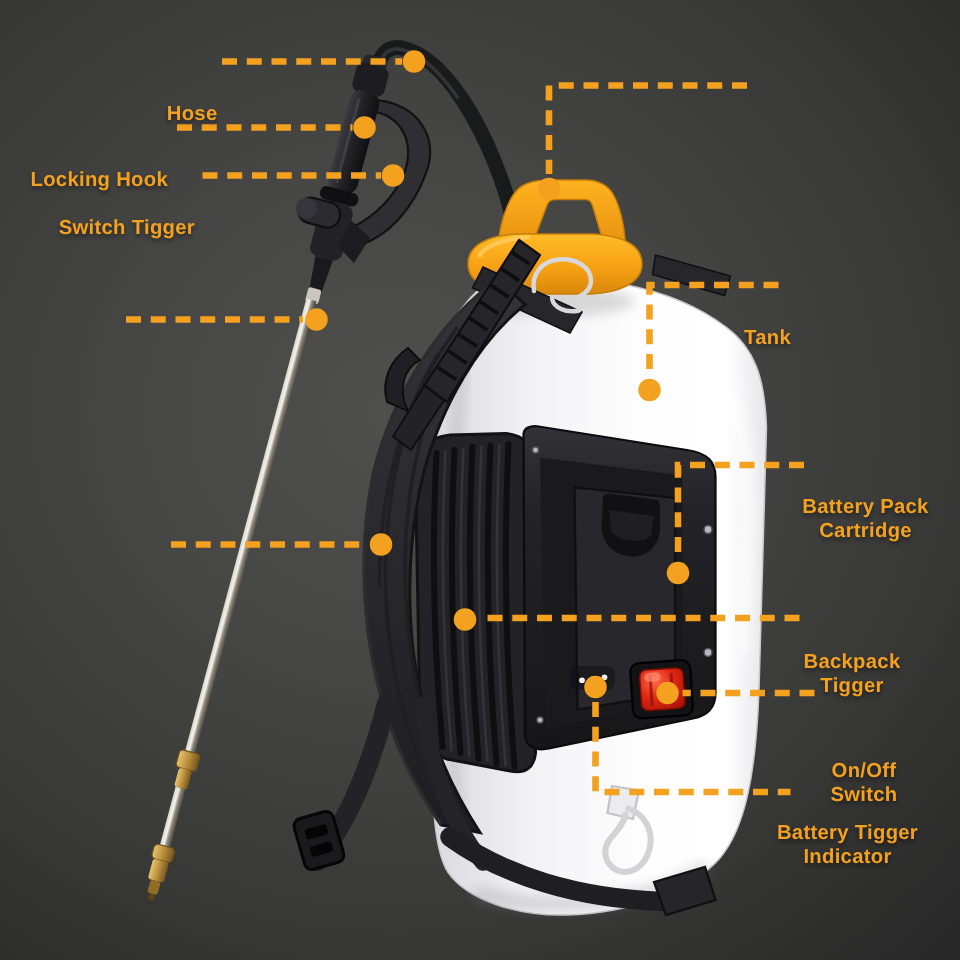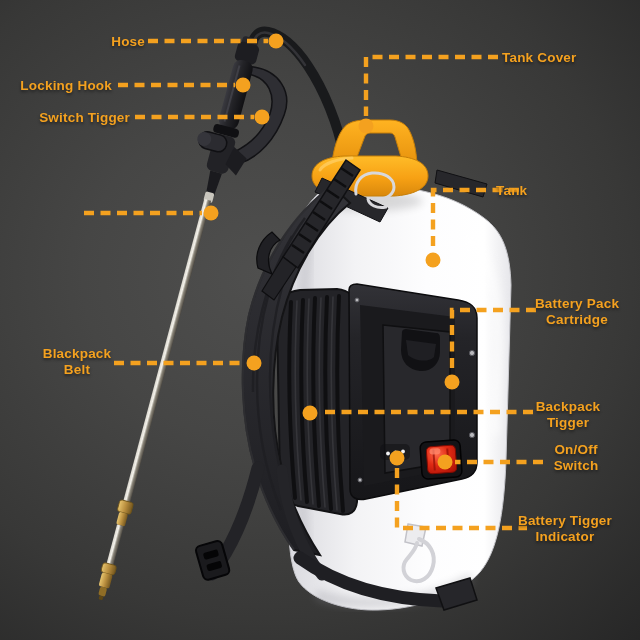--- a/index.html
+++ b/index.html
@@ -17,32 +17,33 @@
   #stage svg{position:absolute;left:0;top:0;}
   .label{
     position:absolute;
     color:var(--label-text,#F4A11F);
     font-weight:700;
     font-size:13.5px;
     line-height:15.5px;
     letter-spacing:.2px;
     white-space:pre-line;
     text-shadow:0 2px 3px rgba(0,0,0,.45);
+    margin-top:34px;
   }
   .t-right{text-align:right;} .t-center{text-align:center;} .t-left{text-align:left;}
   .lbl-hose{left:45px;top:34px;width:100px;}
   .lbl-locking-hook{left:2px;top:78px;width:110px;}
   .lbl-switch-tigger{left:18px;top:110px;width:112px;}
   .lbl-metal-lance{left:8px;top:197px;width:100px;}
   .lbl-blackpack-belt{left:17px;top:346px;width:120px;}
   .lbl-tank-cover{left:502px;top:50px;width:130px;}
   .lbl-tank{left:496px;top:183px;width:80px;}
   .lbl-battery-pack-cartridge{left:507px;top:296px;width:140px;}
   .lbl-backpack-cushion{left:508px;top:399px;width:120px;}
-  .lbl-on-off-switch{left:516px;top:442px;width:120px;text-align:center;}
+  .lbl-on-off-switch{left:516px;top:472px;width:120px;text-align:center;}
   .lbl-battery-volume-indicator{left:495px;top:513px;width:140px;}
   .lp{fill:none;stroke:var(--leader-line,#F4A11F);stroke-width:4.4;stroke-dasharray:10 6.5;}
   .ld{fill:var(--leader-line,#F4A11F);}
 </style>
 </head>
 <body>
 
 <div id="stage">
 
   <svg width="640" height="640" viewBox="0 0 640 640">
@@ -290,23 +291,20 @@
     </g>
     <g>
       <path class="lp" d="M397,468 V528 H527"></path>
         <circle class="ld" cx="397" cy="458" r="7.5"></circle>
     </g>
   </svg>
 
   <div class="label t-right  lbl-hose">Hose</div>
   <div class="label t-right  lbl-switch-tigger">Switch Tigger</div>
   <div class="label t-right  lbl-locking-hook">Locking Hook</div>
-  <div class="label t-center lbl-blackpack-belt">Blackpack
-Belt</div>
-  <div class="label t-left   lbl-tank-cover">Tank Cover</div>
   <div class="label t-left   lbl-tank">Tank</div>
   <div class="label t-center lbl-battery-pack-cartridge">Battery Pack
 Cartridge</div>
   <div class="label t-center lbl-backpack-cushion">Backpack
 Tigger</div>
   <div class="label t-center lbl-on-off-switch">On/Off
 Switch</div>
   <div class="label t-center lbl-battery-volume-indicator">Battery Tigger
 Indicator</div>
 </div>

